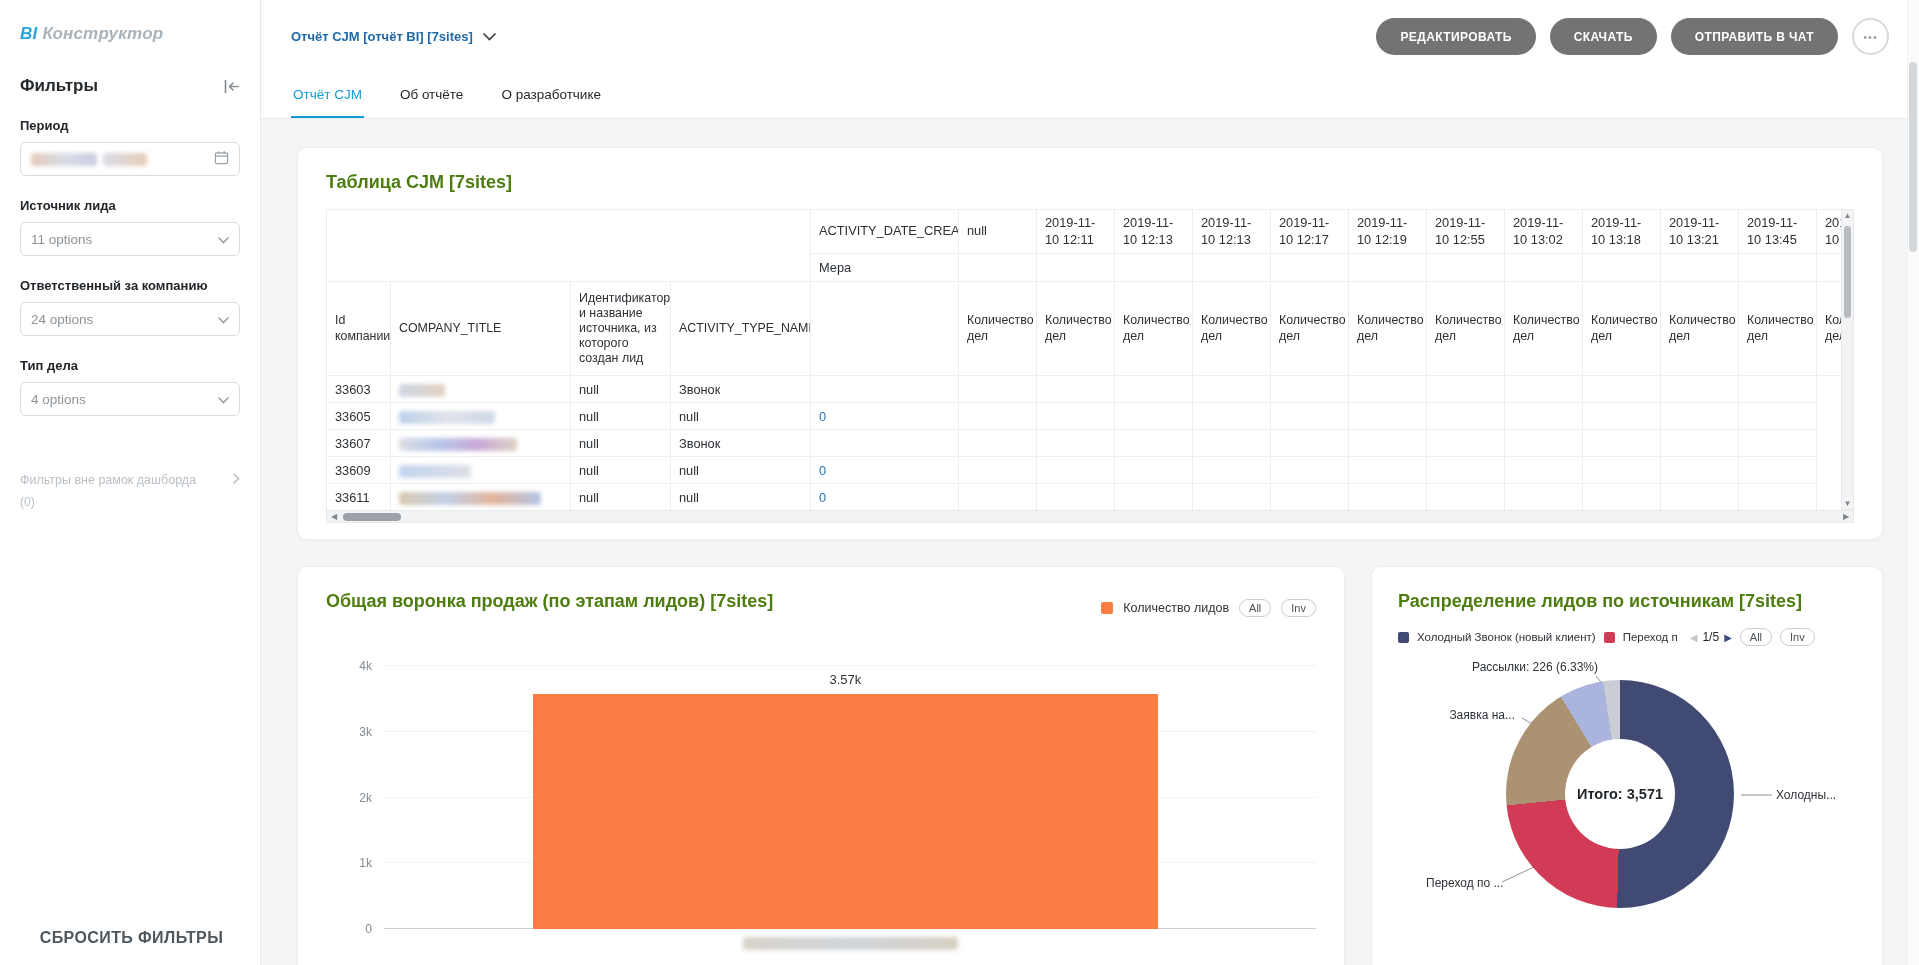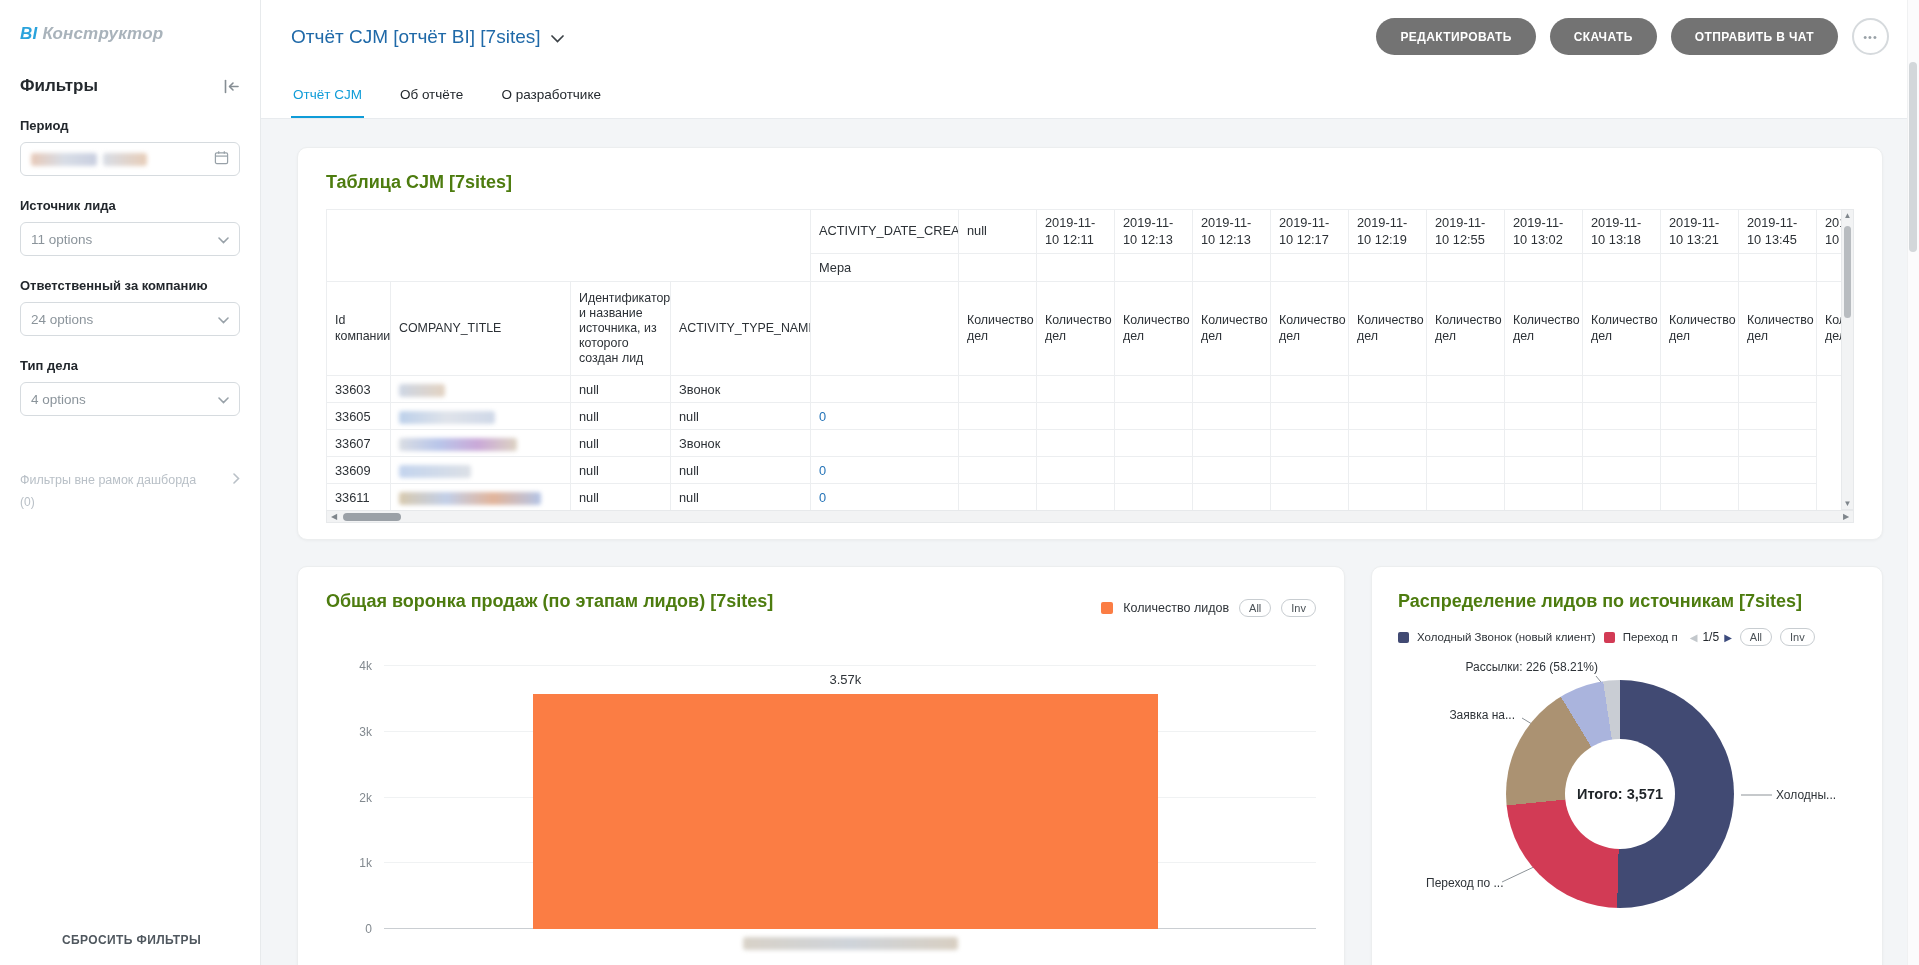--- a/index.html
+++ b/index.html
@@ -17,27 +17,27 @@
   .field-label { display:block; font-size:13px; font-weight:700; color:#22272c; margin:22px 0 9px; }
   .date-input, .select { height:34px; border:1px solid #d6dbdf; border-radius:6px; background:#fff; display:flex; align-items:center; padding:0 10px; gap:6px; }
   .date-input { justify-content:flex-start; }
   .date-input .spacer { flex:1; }
   .select { justify-content:space-between; }
   .select-value { font-size:13.5px; color:#8b949b; }
   .extra-filters { margin-top:57px; cursor:pointer; }
   .extra-row { display:flex; align-items:center; justify-content:space-between; color:#b9c0c7; font-size:12.5px; }
   .extra-count { margin-top:8px; color:#b9c0c7; font-size:12px; }
   .apply-btn { position:absolute; left:20px; right:20px; bottom:52px; height:38px; background:#2b9fd9; color:#fff; border:none; border-radius:6px; font-family:inherit; font-size:12.5px; font-weight:700; letter-spacing:.4px; cursor:pointer; }
-  .reset-btn { position:absolute; left:0; right:16px; bottom:18px; text-align:center; font-size:12px; font-weight:700; color:#4f575e; letter-spacing:.4px; cursor:pointer;padding-left:19px; }
+  .reset-btn { position:absolute; left:0; right:16px; bottom:18px; text-align:center; font-size:16px; font-weight:700; color:#4f575e; letter-spacing:.4px; cursor:pointer;padding-left:19px; }
 
   
   .main { flex:1; display:flex; flex-direction:column; min-width:0; background:#f3f5f7; }
   .topbar { background:#fff; }
   .title-row { height:73px; display:flex; align-items:center; padding:0 30px; }
-  .page-title { font-size:19px; font-weight:400; color:#1f69a8; display:flex; align-items:center; gap:10px; cursor:pointer; margin-right:auto; }
+  .page-title { font-size:13px; font-weight:700; color:#1f69a8; display:flex; align-items:center; gap:10px; cursor:pointer; margin-right:auto; }
   .hdr-btn { height:37px; border:none; border-radius:19px; background:#737373; color:#fff; font-family:inherit; font-size:12px; font-weight:700; letter-spacing:.4px; padding:0 24px; margin-left:14px; cursor:pointer; }
   .more-btn { width:37px; height:37px; border-radius:50%; border:2px solid #d6dadd; background:#fff; color:#98a0a6; font-size:11px; letter-spacing:1px; margin-left:14px; cursor:pointer; display:inline-flex; align-items:center; justify-content:center; font-family:inherit; }
   .tabs { display:flex; gap:34px; padding:0 30px; border-bottom:1px solid #e8ebee; height:46px; background:#fff; }
   .tab { display:flex; align-items:center; font-size:13.5px; color:#24292e; border-bottom:2px solid transparent; padding:0 2px; cursor:pointer; }
   .tab.active { color:#0f9cd8; border-bottom-color:#0f9cd8; }
 
   
   .content { flex:1; padding:28px 36px 0; overflow:hidden; }
   .card { background:#fff; border:1px solid #eceeef; border-radius:10px; box-shadow:0 1px 3px rgba(0,0,0,.04); }
   .card-title { font-size:18px; font-weight:700; color:#4d7c0f; }
@@ -455,21 +455,21 @@
               <line x1="198" y1="24" x2="216" y2="46" stroke="#8d9398" stroke-width="1"></line>
               <line x1="124" y1="66" x2="147" y2="80" stroke="#8d9398" stroke-width="1"></line>
               <line x1="343" y1="143" x2="374" y2="143" stroke="#8d9398" stroke-width="1"></line>
               <line x1="104" y1="230" x2="140" y2="213" stroke="#8d9398" stroke-width="1"></line>
             </svg>
             <div class="donut" id="donut-ring" style="background: conic-gradient(rgb(65, 74, 115) 0%, rgb(65, 74, 115) 50.4%, rgb(210, 59, 85) 50.4%, rgb(210, 59, 85) 73.4%, rgb(171, 146, 114) 73.4%, rgb(171, 146, 114) 91.3%, rgb(170, 180, 221) 91.3%, rgb(170, 180, 221) 97.63%, rgb(201, 205, 212) 97.63%, rgb(201, 205, 212) 100%);">
               <div class="hole">
                 <span class="center-label">Итого: 3,571</span>
               </div>
             </div>
-            <div class="callout top">Рассылки: 226 (58.21%)</div>
+            <div class="callout top">Рассылки: 226 (6.33%)</div>
             <div class="callout left">Заявка на...</div>
             <div class="callout right">Холодны...</div>
             <div class="callout bottom">Переход по ...</div>
           </div>
         </section>
       </div>
     </div>
   </div>
 
   <div class="page-scrollbar">

